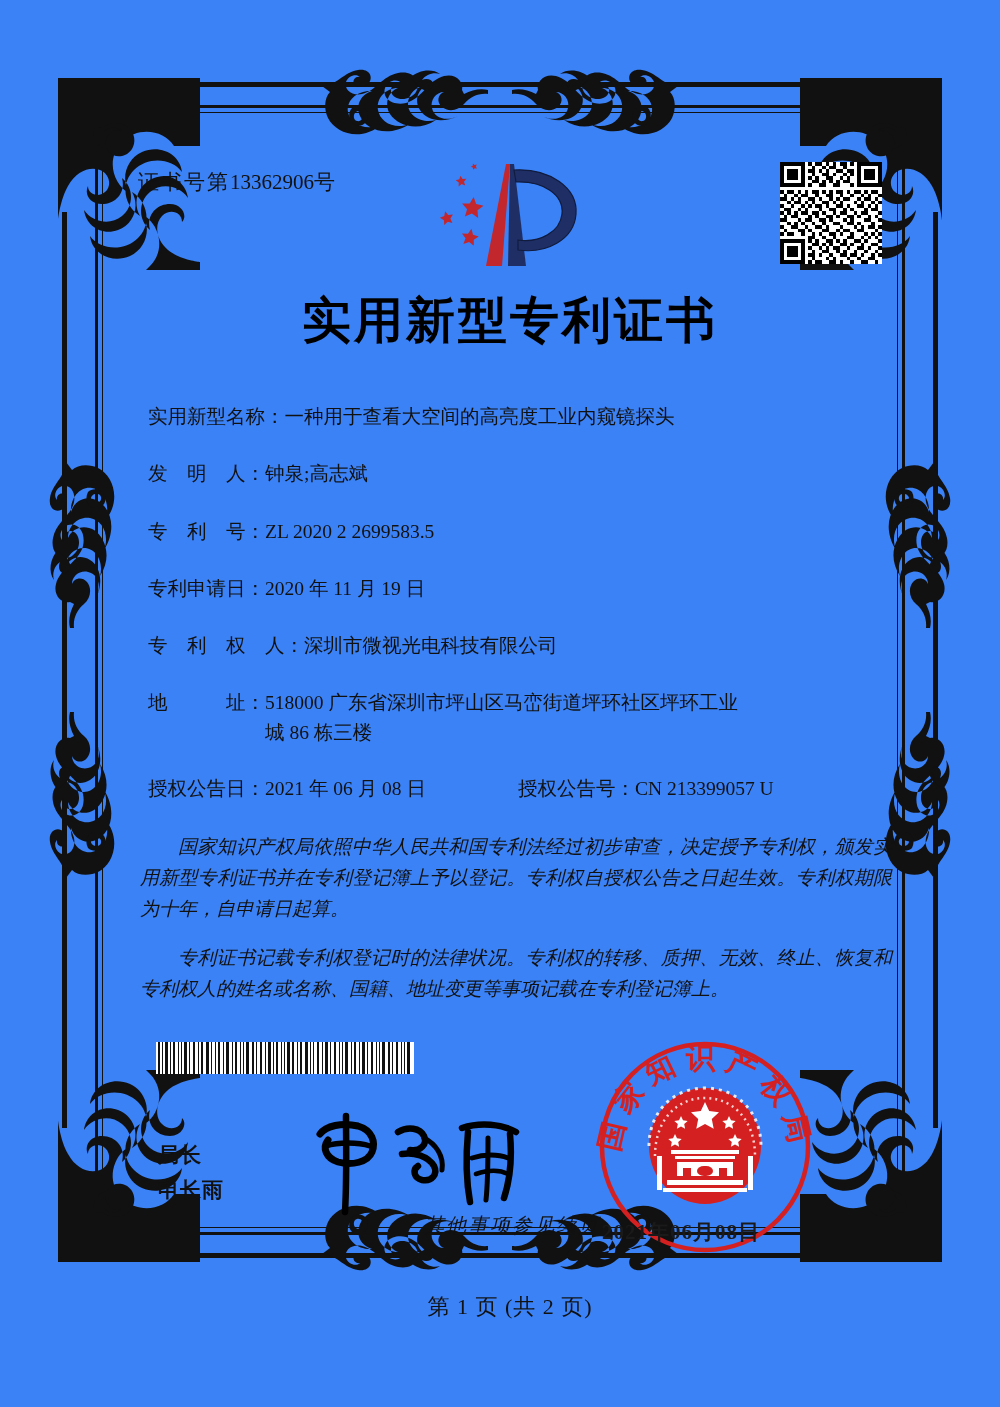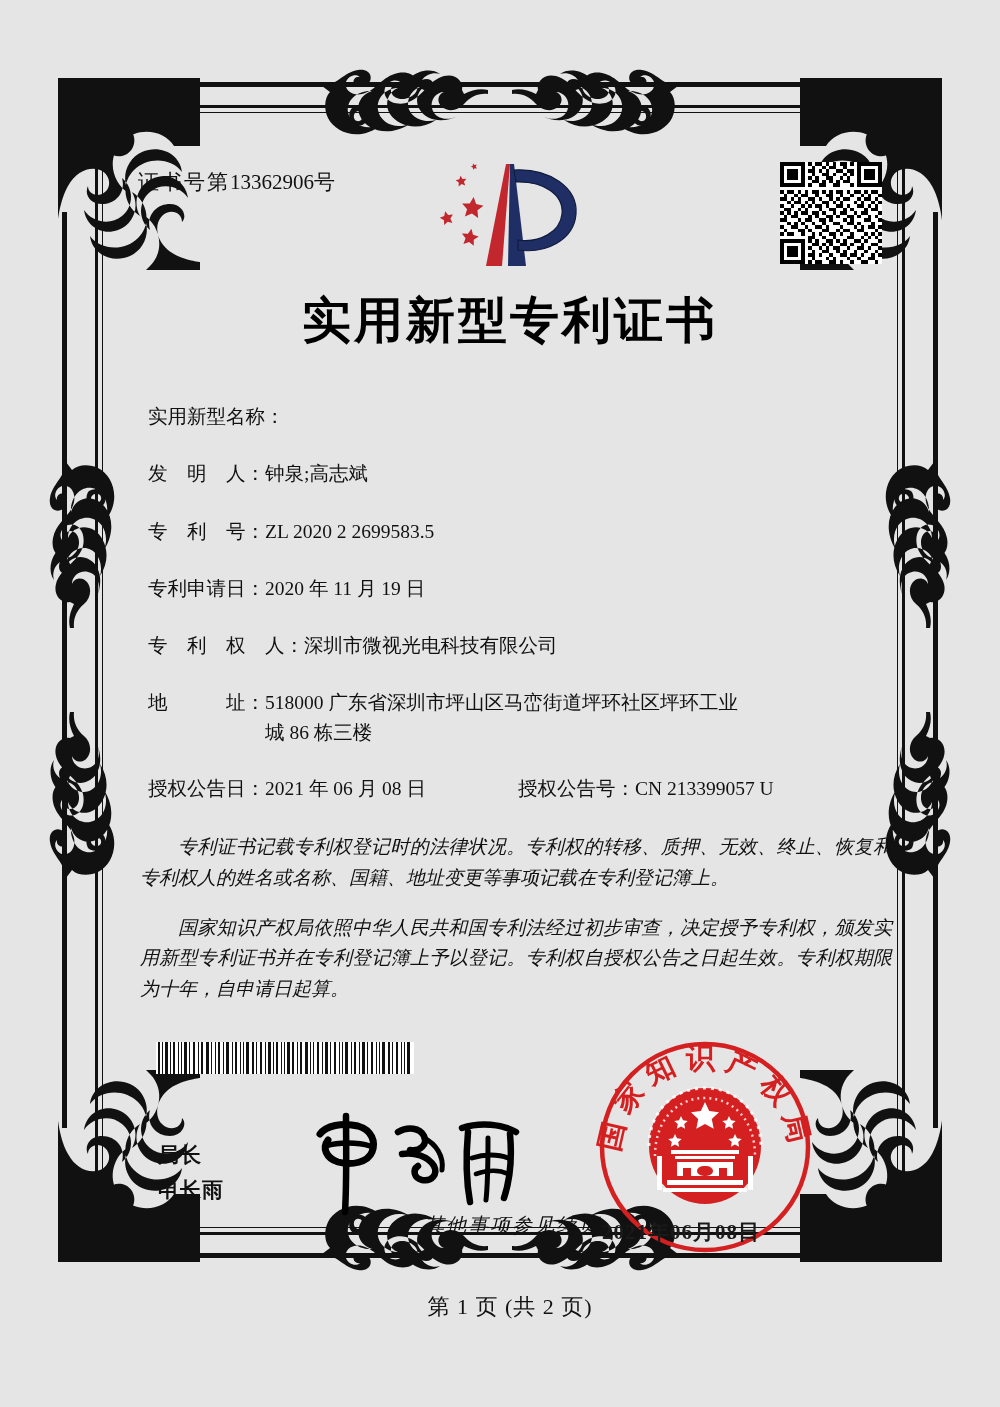--- a/index.html
+++ b/index.html
@@ -7,21 +7,21 @@
     padding: 0;
     background: #ffffff;
   }
   body {
     font-family: "Liberation Serif", "DejaVu Serif", serif;
   }
   .page {
     position: relative;
     width: 1000px;
     height: 1407px;
-    background: #e5e5e5;
+    background: #3b82f6;
     overflow: hidden;
   }
 
   
   .ornament-frame {
     position: absolute;
     left: 42px;
     top: 62px;
     width: 916px;
     height: 1216px;
@@ -622,20 +622,21 @@
                  L96,82 C118,85 138,74 140,56 C142,37 122,23 94,24 Z" fill="none" stroke="#101b3d" stroke-width="1.2"></path>
       </svg>
     </div>
 
     <div class="main-title">实用新型专利证书</div>
 
     <div class="fields">
 
       <div class="field-row">
         <span class="field-label">实用新型名称：</span>
+        <span class="field-value">一种用于查看大空间的高亮度工业内窥镜探头</span>
       </div>
 
       <div class="field-row">
         <span class="field-label">发　明　人：</span>
         <span class="field-value">钟泉;高志斌</span>
       </div>
 
       <div class="field-row">
         <span class="field-label">专　利　号：</span>
         <span class="field-value">ZL 2020 2 2699583.5</span>
@@ -663,22 +664,22 @@
         <span class="seg-a">
           <span>授权公告日：</span><span>2021 年 06 月 08 日</span>
         </span>
         <span class="seg-b">
           <span>授权公告号：</span><span>CN 213399057 U</span>
         </span>
       </div>
     </div>
 
     <div class="paragraphs">
+      <p class="para">国家知识产权局依照中华人民共和国专利法经过初步审查，决定授予专利权，颁发实用新型专利证书并在专利登记簿上予以登记。专利权自授权公告之日起生效。专利权期限为十年，自申请日起算。</p>
       <p class="para">专利证书记载专利权登记时的法律状况。专利权的转移、质押、无效、终止、恢复和专利权人的姓名或名称、国籍、地址变更等事项记载在专利登记簿上。</p>
-      <p class="para">国家知识产权局依照中华人民共和国专利法经过初步审查，决定授予专利权，颁发实用新型专利证书并在专利登记簿上予以登记。专利权自授权公告之日起生效。专利权期限为十年，自申请日起算。</p>
     </div>
 
     <div class="barcode">
       <svg viewBox="0 0 258 32" xmlns="http://www.w3.org/2000/svg" shape-rendering="crispEdges">
         <rect width="258" height="32" fill="#fff"></rect>
         <g fill="#111">
           <rect x="2" y="0" width="2" height="32"></rect>
             <rect x="6" y="0" width="1" height="32"></rect>
           <rect x="9" y="0" width="3" height="32"></rect>
             <rect x="14" y="0" width="1" height="32"></rect>

